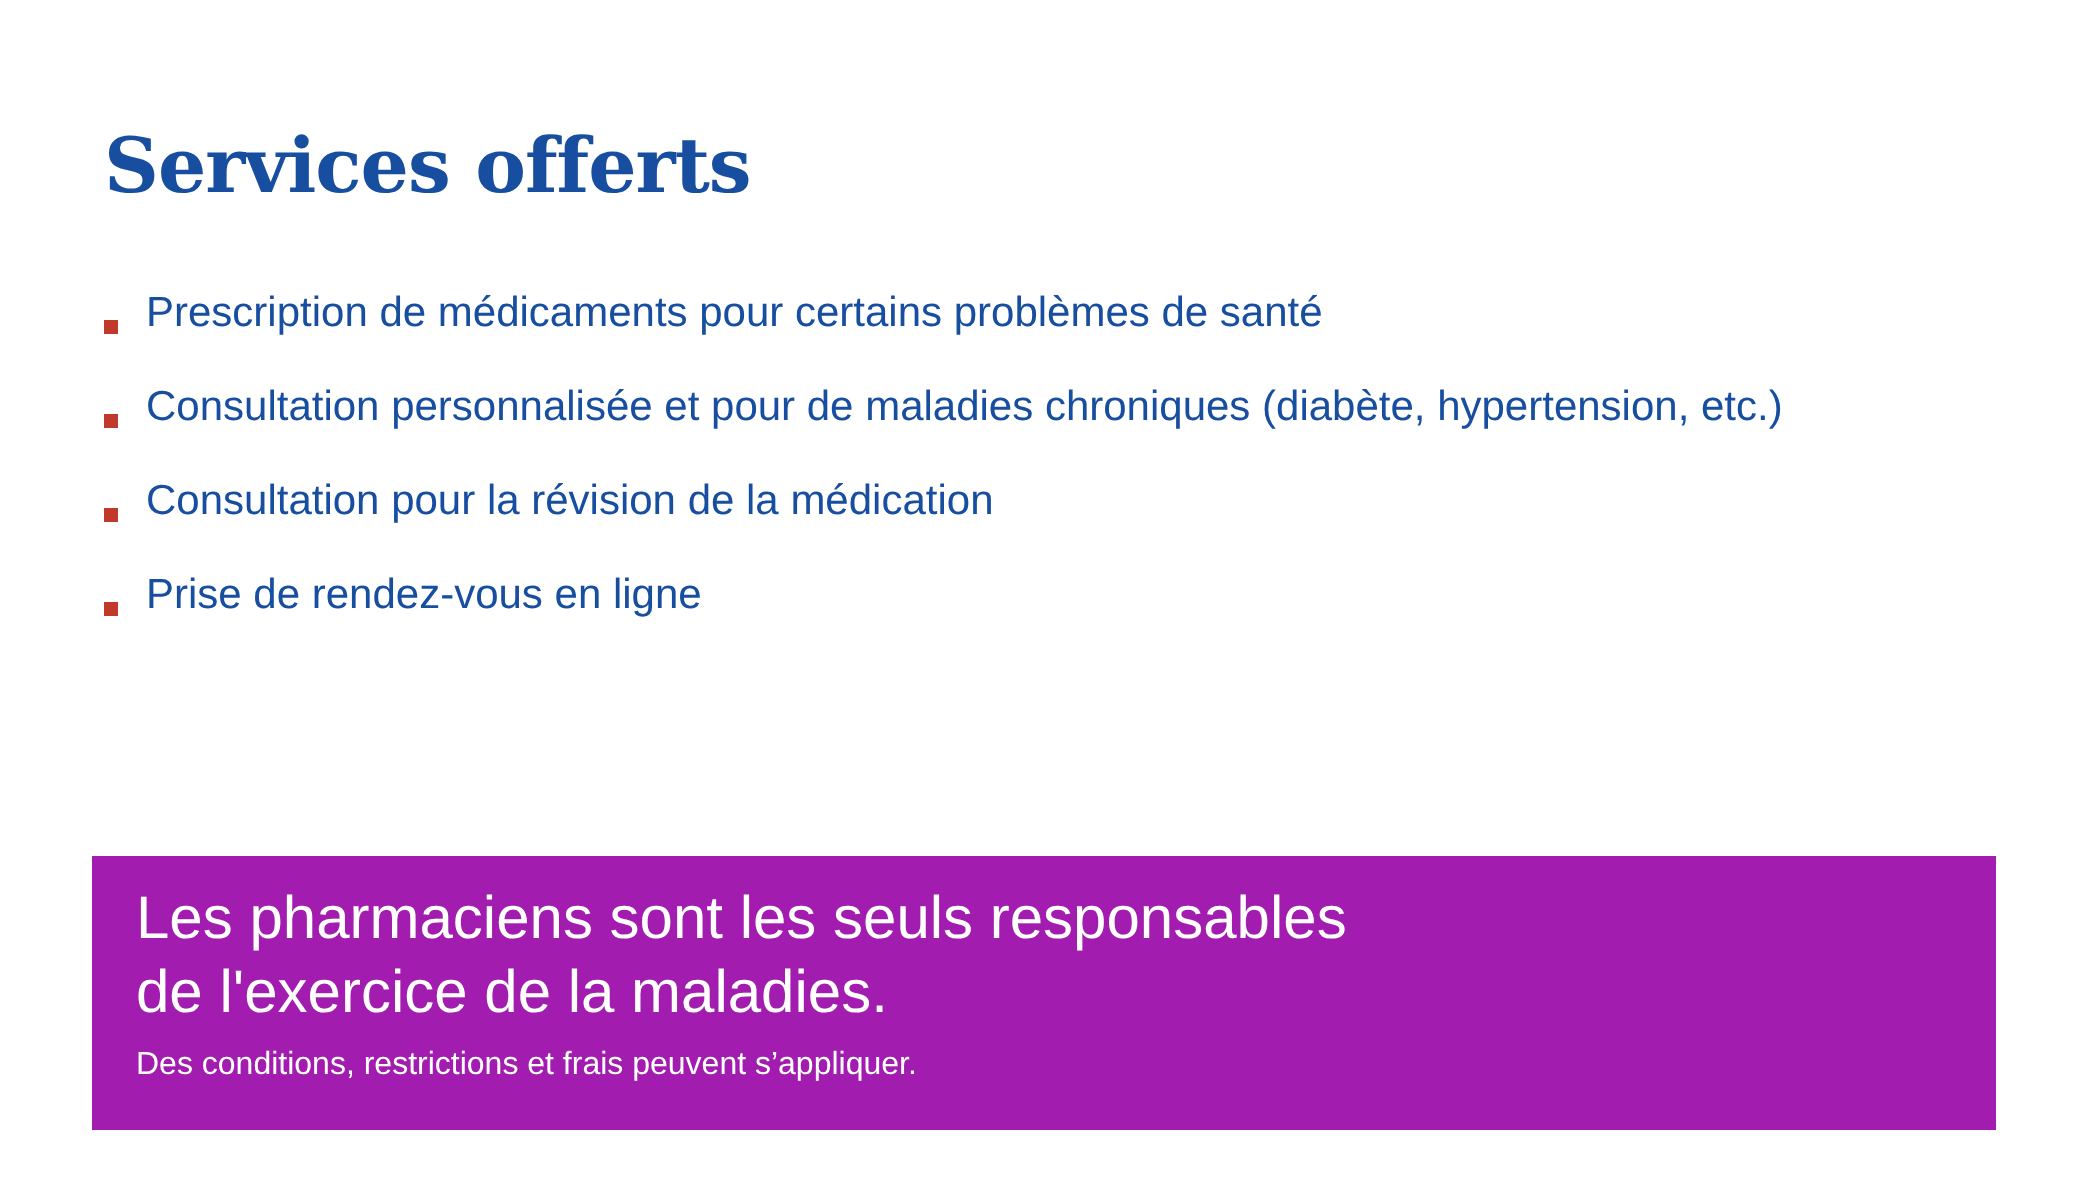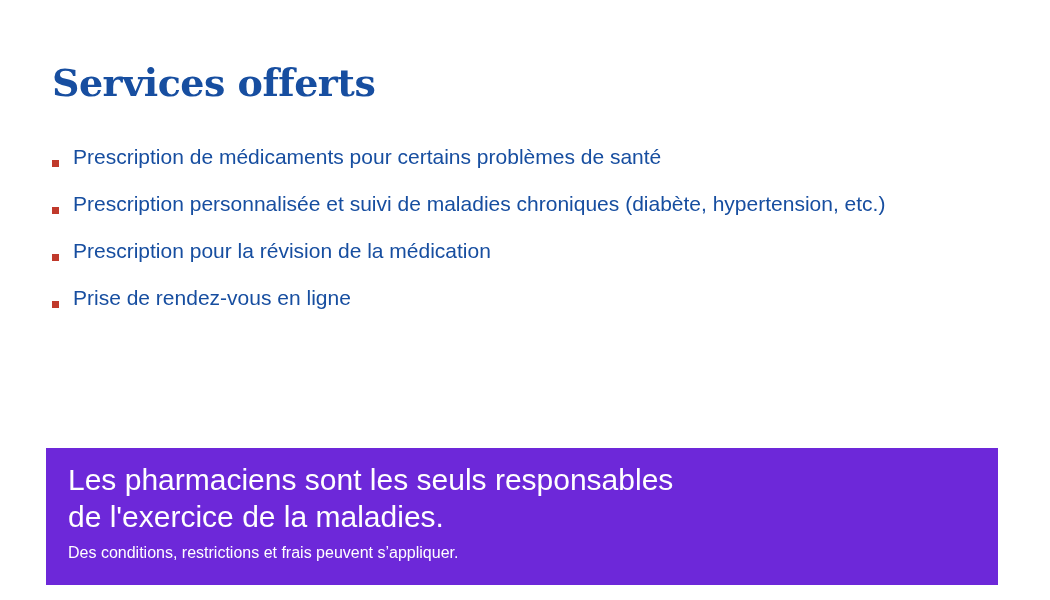--- a/index.html
+++ b/index.html
@@ -53,24 +53,24 @@
   .bullet-text {
     font-family: "Liberation Sans", sans-serif;
     font-size: 21px;
     color: #174EA0;
     line-height: 1.35;
     white-space: nowrap;
   }
   .callout {
     position: absolute;
     left: 46px;
-    top: 448px;
+    top: 428px;
     width: 952px;
     height: 137px;
-    background: #6d28d9;
+    background: #a21caf;
     box-sizing: border-box;
     padding: 14px 22px 2px 22px;
   }
   .callout-main {
     font-family: "Liberation Sans", sans-serif;
     font-size: 30px;
     color: #ffffff;
     line-height: 1.22;
     font-weight: normal;
   }
@@ -92,26 +92,26 @@
   <div class="bullet-list">
 
     <div class="bullet-item">
       <span class="bullet-marker"></span>
       <span class="bullet-text">Prescription de médicaments pour certains problèmes de santé</span>
     </div>
 
 
     <div class="bullet-item">
       <span class="bullet-marker"></span>
-      <span class="bullet-text">Prescription personnalisée et suivi de maladies chroniques (diabète, hypertension, etc.)</span>
+      <span class="bullet-text">Consultation personnalisée et pour de maladies chroniques (diabète, hypertension, etc.)</span>
     </div>
 
     <div class="bullet-item">
       <span class="bullet-marker"></span>
-      <span class="bullet-text">Prescription pour la révision de la médication</span>
+      <span class="bullet-text">Consultation pour la révision de la médication</span>
     </div>
 
     <div class="bullet-item">
       <span class="bullet-marker"></span>
       <span class="bullet-text">Prise de rendez-vous en ligne</span>
     </div>
 
   </div>
 
   <div class="callout">

